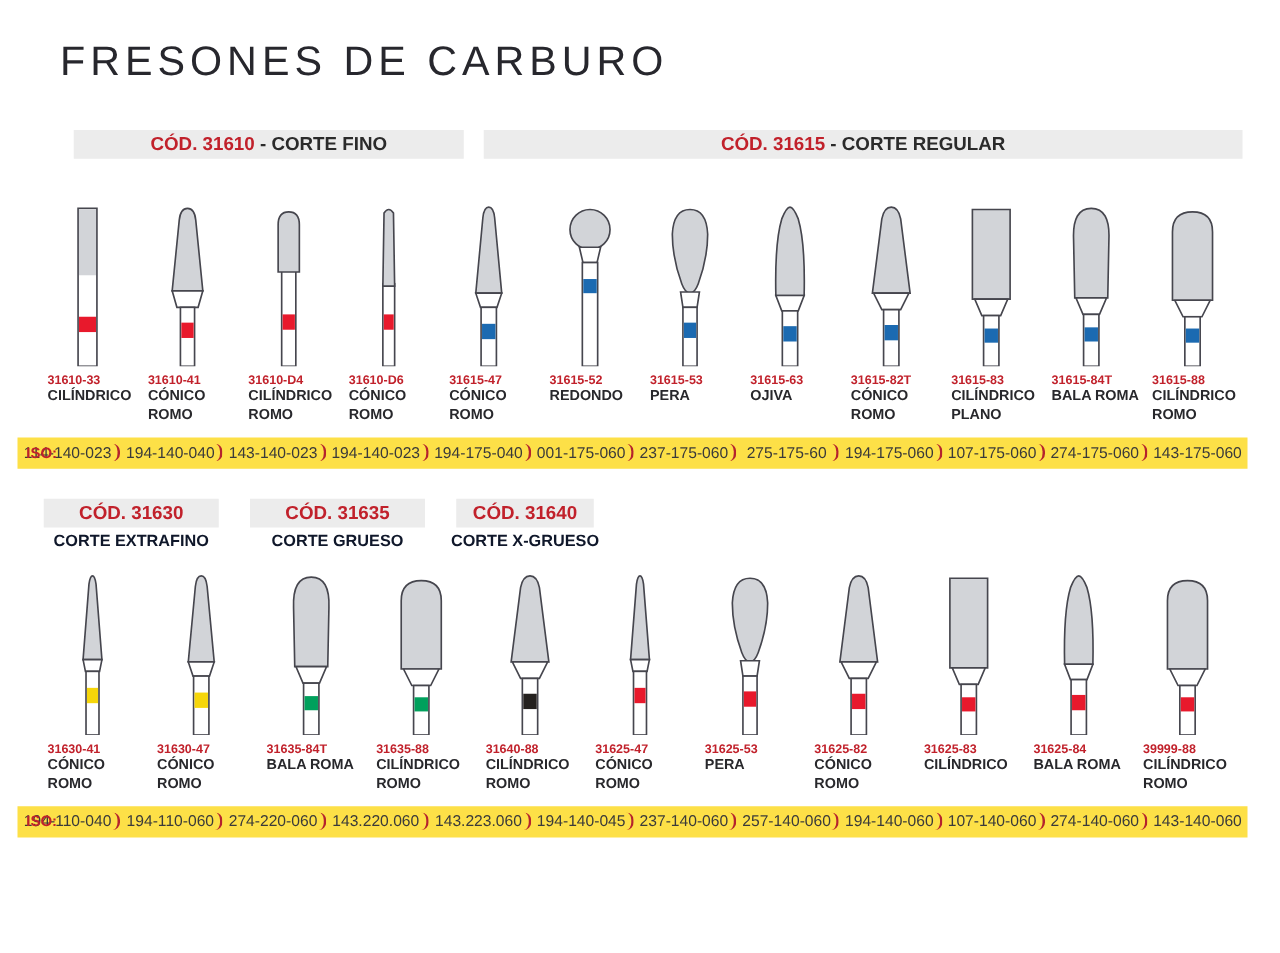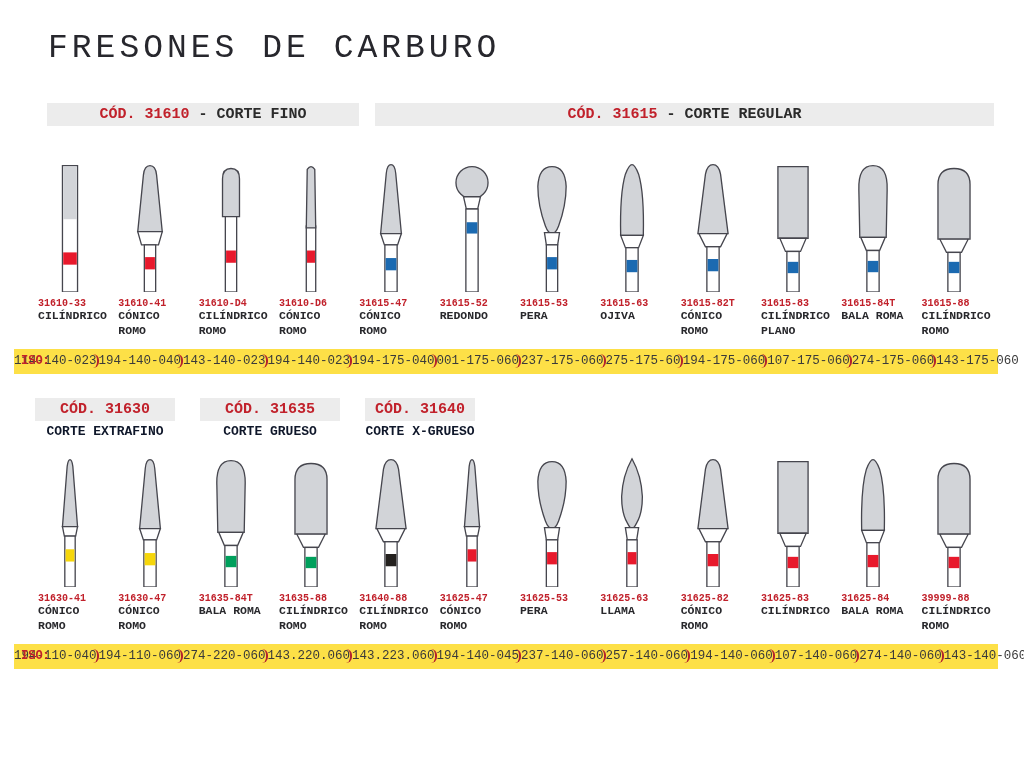--- a/index.html
+++ b/index.html
@@ -1,20 +1,20 @@
 <!DOCTYPE html>
 <html><head>
 <meta charset="utf-8">
 <style>
   html,body{margin:0;padding:0;background:#fff;}
   .page{position:relative;width:1024px;height:762px;background:#fff;overflow:hidden;
-        font-family:Liberation Mono, monospace;color:#28282c;}
+        font-family:Liberation Sans, sans-serif;color:#28282c;}
   .title{margin:30px 0 0 48px;font-size:33px;font-weight:400;letter-spacing:4px;color:#27272d;}
   
-  .hdr-row1{display:flex;margin:36px 30px 0 24px;gap:16px;padding-left:23px;}
+  .hdr-row1{display:flex;margin:36px 30px 0 36px;gap:16px;padding-left:23px;}
   .bar{background:#ececec;height:23px;line-height:23px;text-align:center;font-size:15px;font-weight:700;white-space:nowrap;}
   .bar .code{color:#c1212b;}
   .bar .rest{color:#2b2b2b;font-weight:600;}
   .hdr-row1 .bar.b1{width:312px;}
   .hdr-row1 .bar.b2{flex:1;}
   
   .burs-row{display:flex;margin:34px 30px 0 30px;}
   .bur-col{flex:1;display:flex;flex-direction:column;min-width:0;}
   .bur-col svg{display:block;width:80px;height:132px;margin:0 auto;}
   .bur-code{margin-top:6px;padding-left:8px;font-size:10px;font-weight:700;color:#c1212b;}
@@ -263,30 +263,20 @@
           <path d="M25,28 Q26,7 40,7 Q54,7 55,28 Q55,48 47,70 Q44,78 40,78 Q36,78 33,70 Q25,48 25,28 Z" fill="#d2d4d8" stroke="#46464e" stroke-width="1.4"></path>
           <path d="M32,77 L48,77 L46,90 L34,90 Z" fill="#fff" stroke="#46464e" stroke-width="1.4"></path>
           <rect x="34" y="90" width="12" height="50" fill="#fff" stroke="#46464e" stroke-width="1.4"></rect>
           <rect x="34.8" y="103" width="10.4" height="13" fill="#e8192c"></rect>
         </svg>
         <div class="bur-code">31625-53</div>
         <div class="bur-name">PERA</div>
       </div>
       <div class="bur-col">
         <svg viewBox="0 0 80 140">
-          <path d="M40,4 Q50,22 51,44 Q51,62 45,72 Q42,78 40,78 Q38,78 35,72 Q29,62 29,44 Q30,22 40,4 Z" fill="#d2d4d8" stroke="#46464e" stroke-width="1.4"></path>
-          <path d="M33,77 L47,77 L45,90 L35,90 Z" fill="#fff" stroke="#46464e" stroke-width="1.4"></path>
-          <rect x="34.5" y="90" width="11" height="50" fill="#fff" stroke="#46464e" stroke-width="1.4"></rect>
-          <rect x="35.3" y="103" width="9.4" height="13" fill="#e8192c"></rect>
-        </svg>
-        <div class="bur-code">31625-63</div>
-        <div class="bur-name">LLAMA</div>
-      </div>
-      <div class="bur-col">
-        <svg viewBox="0 0 80 140">
           <path d="M24,78 L32,15 Q34,5 40,5 Q46,5 48,15 L56,78 Z" fill="#d2d4d8" stroke="#46464e" stroke-width="1.4"></path>
           <path d="M25,78 L55,78 L48,92 L32,92 Z" fill="#fff" stroke="#46464e" stroke-width="1.4"></path>
           <rect x="33.5" y="92" width="13" height="48" fill="#fff" stroke="#46464e" stroke-width="1.4"></rect>
           <rect x="34.3" y="105" width="11.4" height="13" fill="#e8192c"></rect>
         </svg>
         <div class="bur-code">31625-82</div>
         <div class="bur-name">CÓNICO ROMO</div>
       </div>
       <div class="bur-col">
         <svg viewBox="0 0 80 140">

